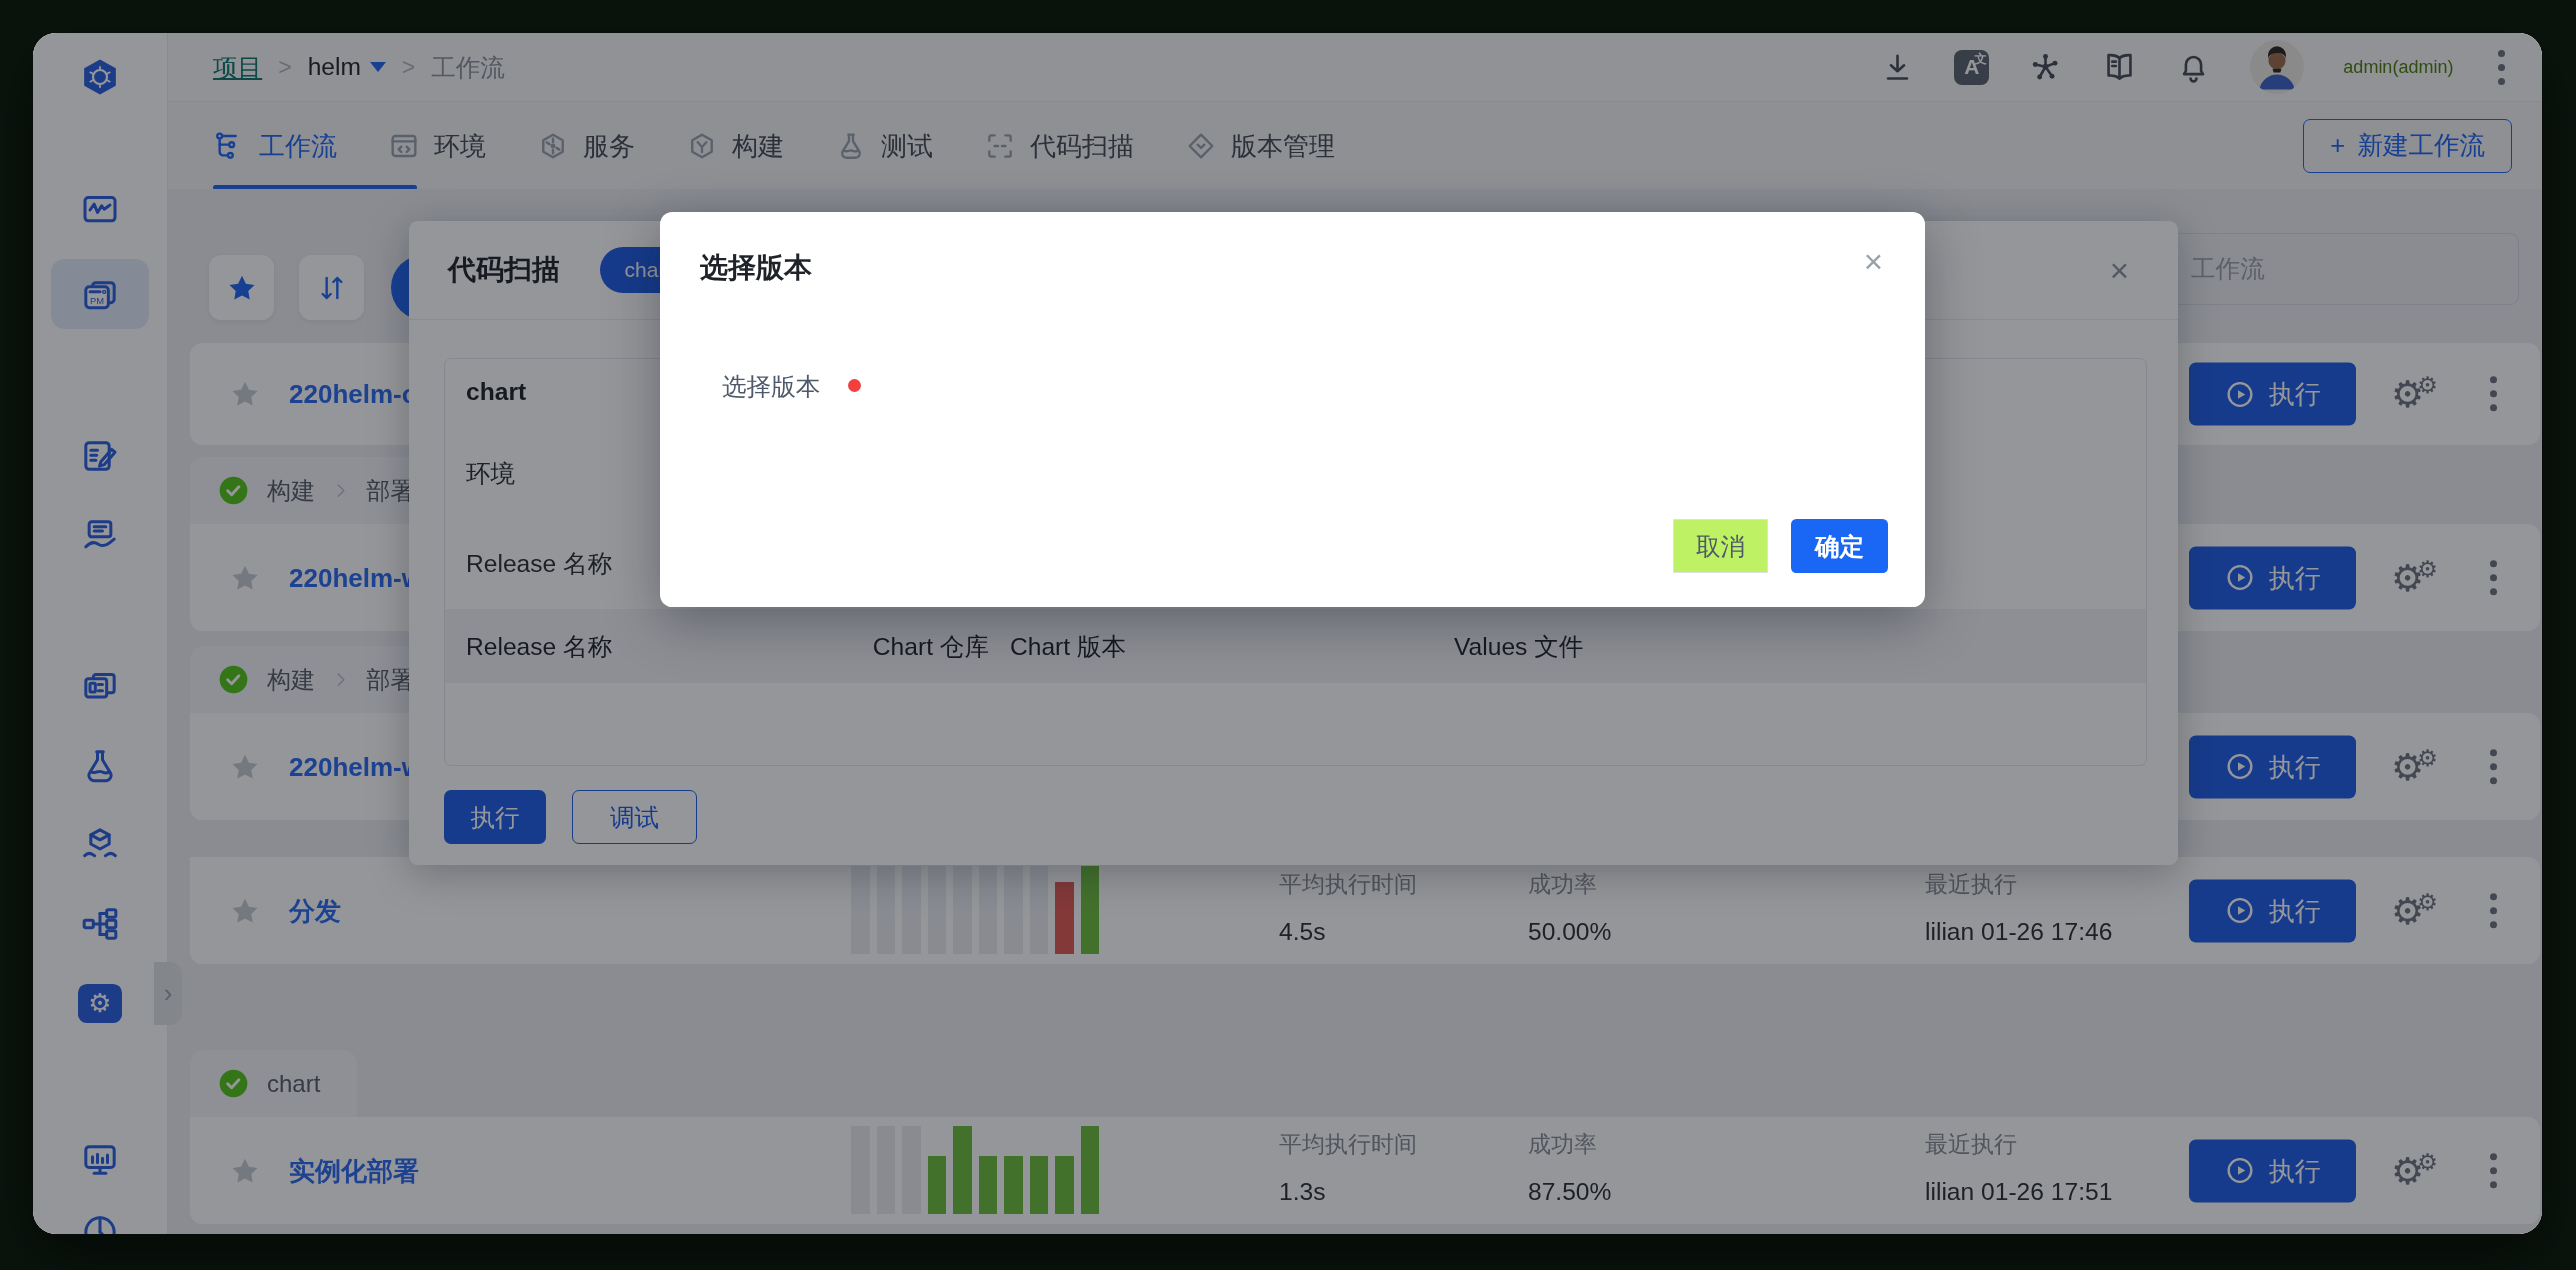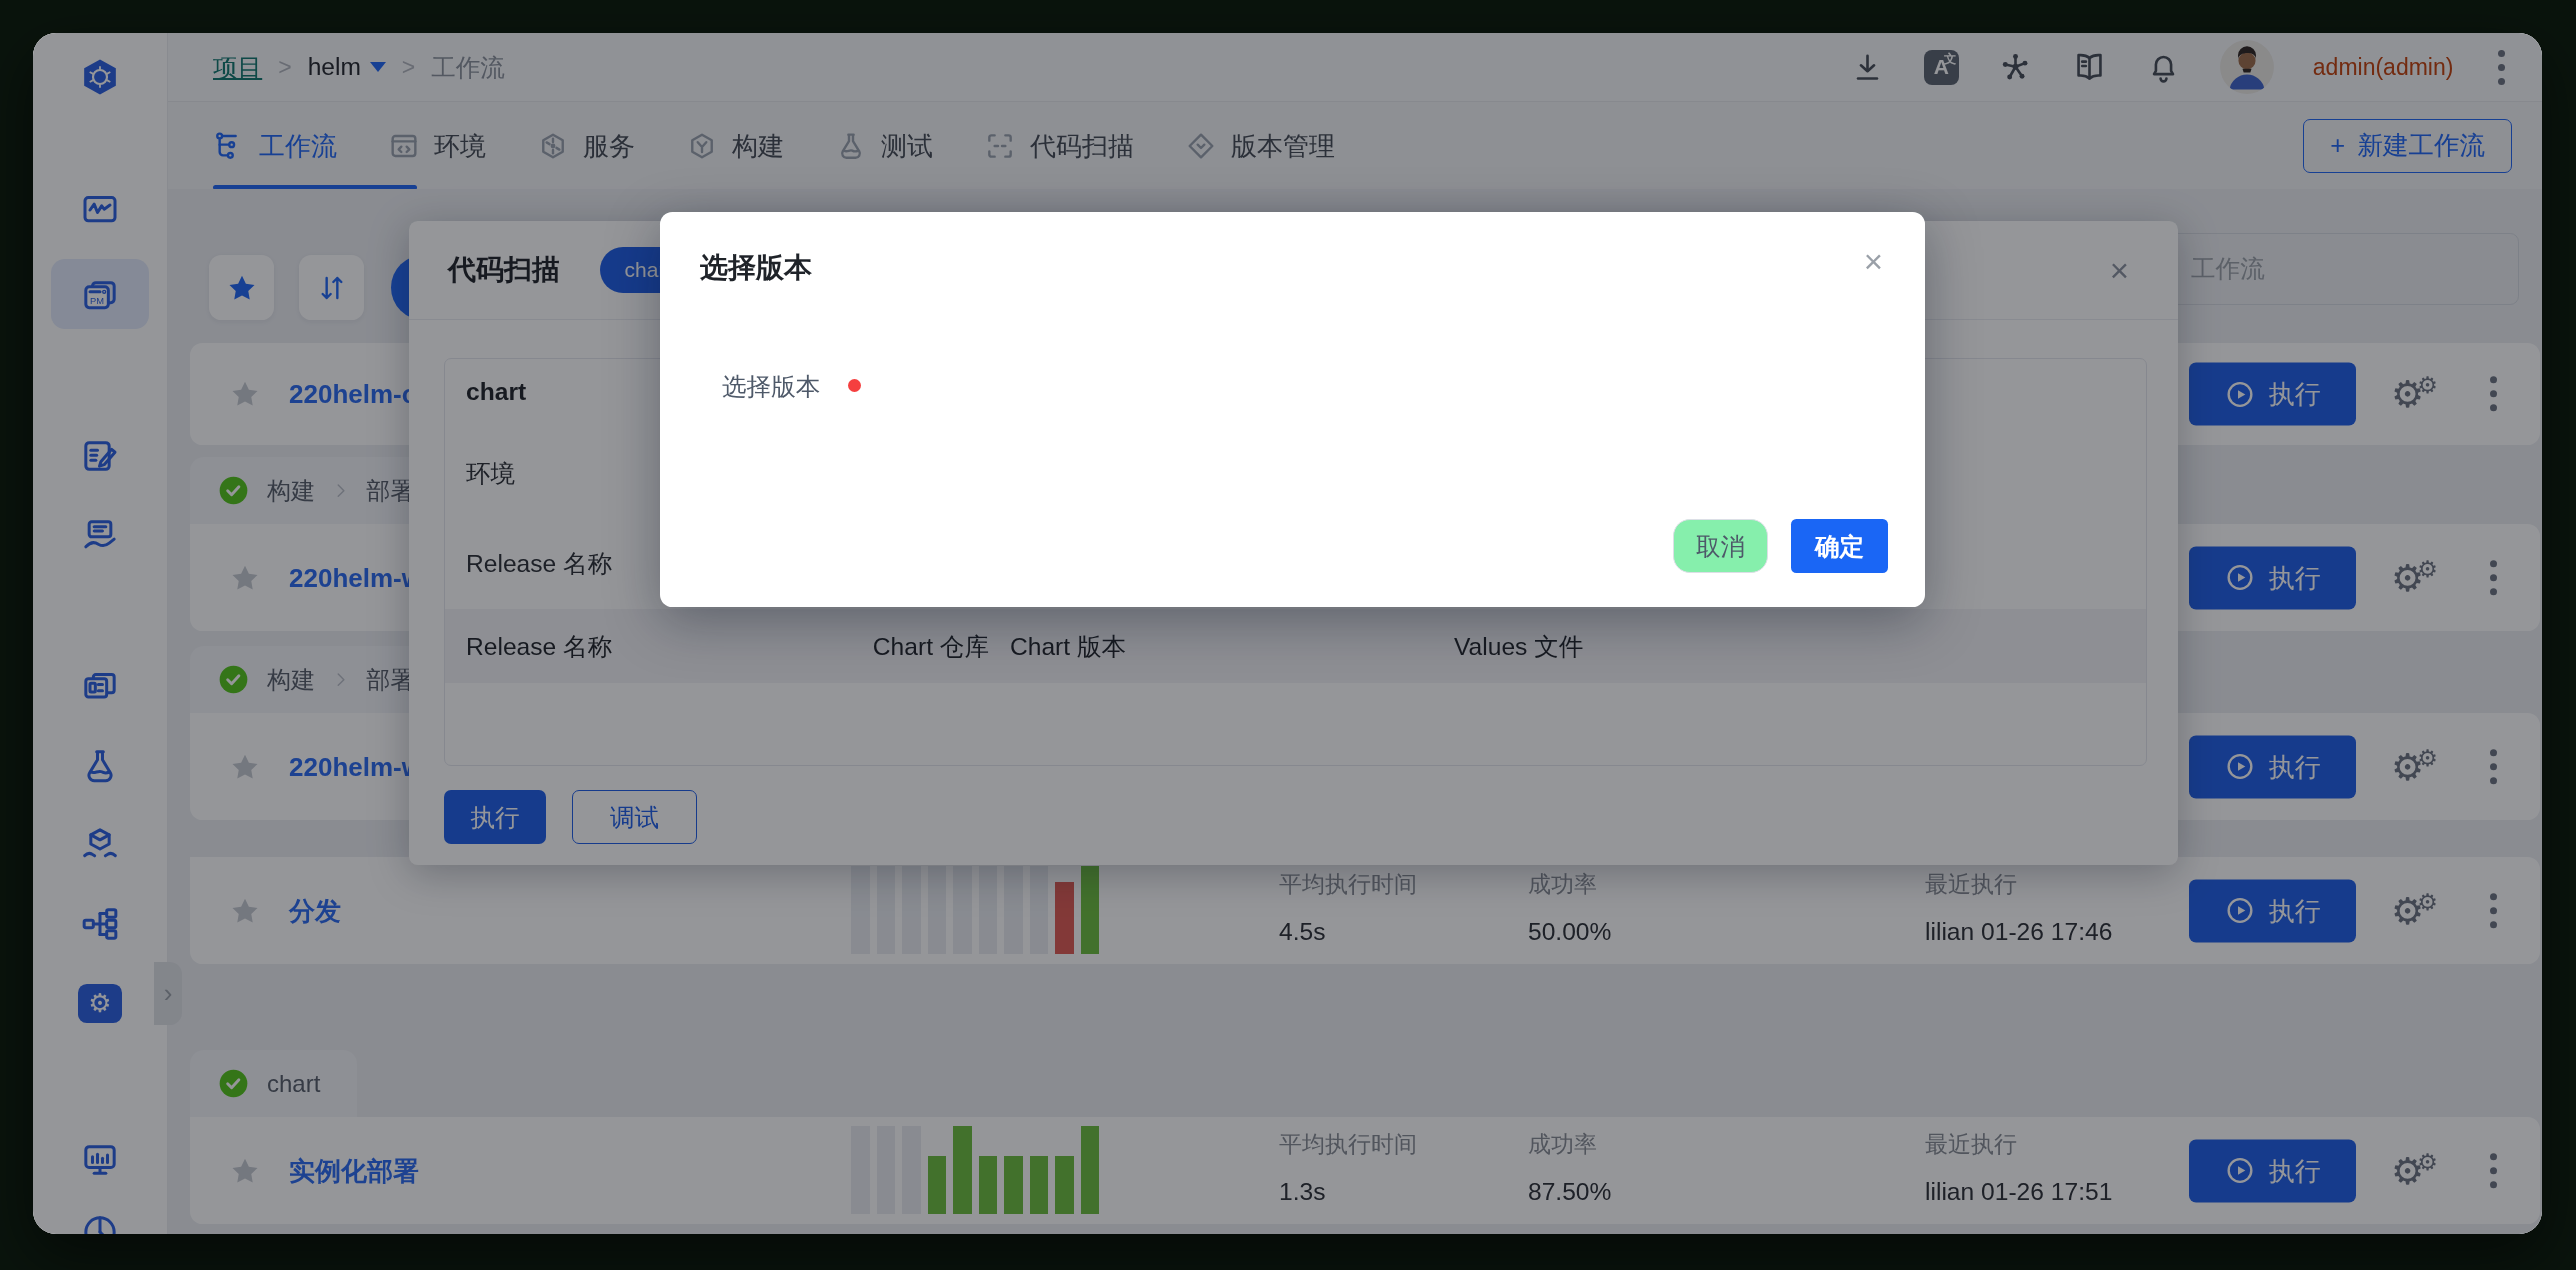--- a/index.html
+++ b/index.html
@@ -22,21 +22,21 @@
   .crumb-sep{color:#b0b5bd;font-size:23px;}
   .crumb-root{color:#0f766e;text-decoration:underline;}
   .crumb-project{color:#23272e;display:flex;align-items:center;gap:8.8px;}
   .caret-down{width:0;height:0;border-left:8px solid transparent;border-right:8px solid transparent;border-top:10.5px solid #1f66f5;}
   .crumb-current{color:#8a919c;}
   .topbar-right{margin-left:auto;display:flex;align-items:center;gap:39px;color:#444b57;}
   .tb-ic{width:35px;height:35px;}
   .trans-ic{width:35px;height:35px;background:#59636f;border-radius:8px;color:#fff;display:flex;align-items:center;justify-content:center;font-size:21px;font-weight:bold;position:relative;}
   .trans-ic i{font-style:normal;font-size:12.3px;position:absolute;top:1.8px;right:2.6px;}
   .avatar{width:54px;height:54px;border-radius:50%;overflow:hidden;background:#eef0f2;}
-  .user-name{font-size:23px;color:#c2410c;}
+  .user-name{font-size:18px;color:#4d7c0f;}
   .kebab{display:flex;flex-direction:column;gap:7px;padding:5.3px;}
   .kebab b{width:7px;height:7px;border-radius:50%;background:#6b7280;}
   
   .tabsbar{height:88px;background:#f3f4f7;display:flex;align-items:center;padding-left:46px;position:relative;}
   .tab{display:flex;align-items:center;gap:14px;margin-right:51px;font-size:26px;color:#434a54;}
   .tab svg{width:32px;height:32px;color:#98a1ad;}
   .tab.active{color:#1f66f5;}
   .tab.active svg{color:#1f66f5;}
   .tab-underline{position:absolute;left:46px;bottom:0;width:204px;height:5.3px;background:#1f66f5;border-radius:2.6px;}
   .new-wf-btn{position:absolute;right:30px;top:16.7px;height:54px;padding:0 26px;border:1.8px solid #1f66f5;border-radius:7px;color:#1f66f5;font-size:25.5px;display:flex;align-items:center;gap:12.3px;background:transparent;}
@@ -87,21 +87,21 @@
   .drawer-debug{position:absolute;left:163px;top:569px;width:125px;height:54px;background:#fff;color:#1e5ee8;border:1.8px solid #1e5ee8;border-radius:7px;font-size:24.6px;box-sizing:border-box;font-family:inherit;}
   
   .mask{position:absolute;inset:0;background:rgba(13,16,23,.44);z-index:20;}
   .modal{position:absolute;left:627px;top:179px;width:1265px;height:395px;background:#fff;border-radius:12.3px;box-shadow:0 14px 53px rgba(10,18,35,.35);z-index:30;}
   .modal-title{position:absolute;left:40px;top:37px;font-size:28px;font-weight:600;color:#1f2329;}
   .modal-close{position:absolute;right:42px;top:33px;color:#9aa0a8;font-size:33px;line-height:1;}
   .modal-label{position:absolute;left:62px;top:158px;font-size:24.6px;color:#4e5969;}
   .req-dot{position:absolute;left:188px;top:167px;width:13px;height:13px;border-radius:50%;background:#f53f3f;}
   .modal-select{position:absolute;left:212px;top:148px;width:631px;height:53px;border:1.8px solid #1f66f5;border-radius:5.3px;box-sizing:border-box;display:flex;align-items:center;padding:0 23px;font-size:24px;color:#4b5058;background:#fff;}
   .modal-select svg{width:26px;height:26px;color:#c3c7cf;margin-left:auto;}
-  .btn-cancel{position:absolute;right:157px;top:307px;width:95px;height:54px;background:#86efac;border:1.8px solid #dcdfe6;border-radius:17px;color:#4e5969;font-size:24.6px;box-sizing:border-box;font-family:inherit;}
+  .btn-cancel{position:absolute;right:157px;top:307px;width:95px;height:54px;background:#bef264;border:1.8px solid #dcdfe6;border-radius:1px;color:#4e5969;font-size:24.6px;box-sizing:border-box;font-family:inherit;}
   .btn-ok{position:absolute;right:37px;top:307px;width:97px;height:54px;background:#1a66f5;border:none;border-radius:5.3px;color:#fff;font-size:24.6px;font-weight:600;font-family:inherit;}
 </style>
 </head>
 <body>
 
 <div class="window">
 
   <aside class="sidebar">
     <div class="side-active-bg" style="top:226px;"></div>
 

